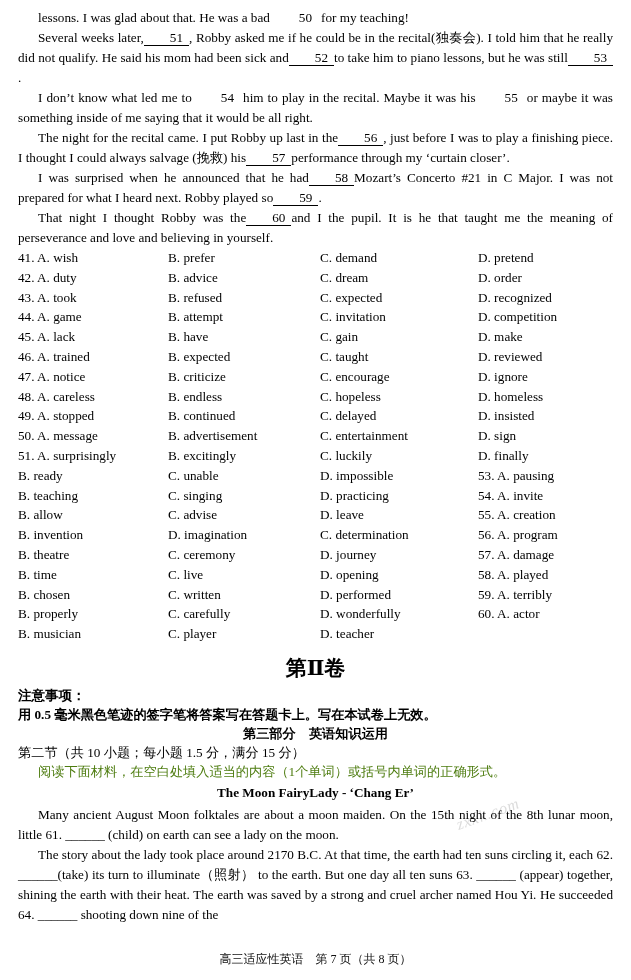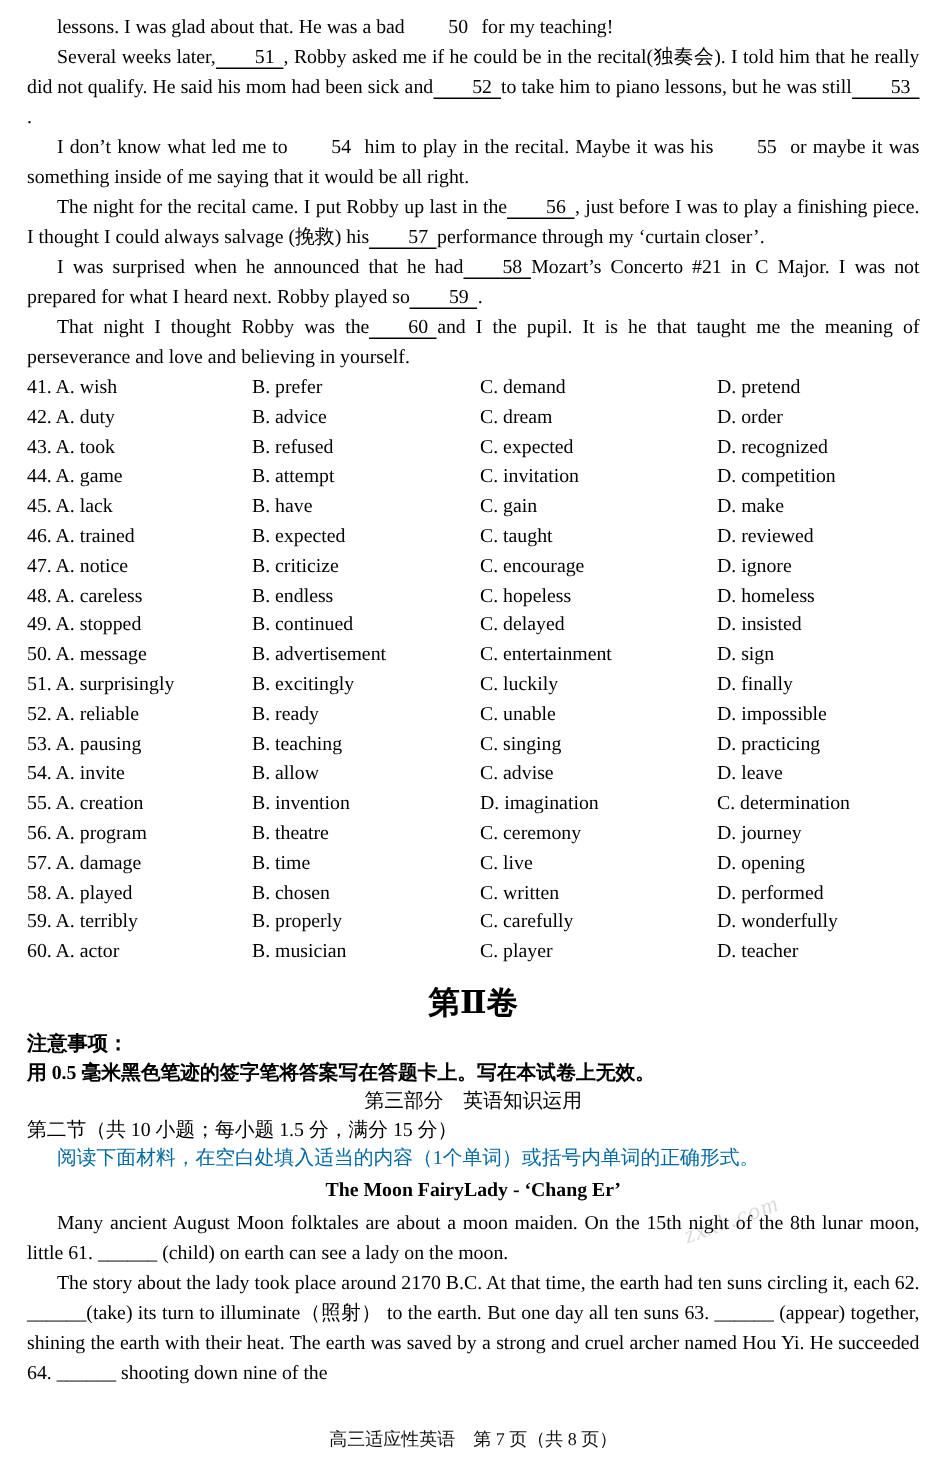--- a/index.html
+++ b/index.html
@@ -19,23 +19,23 @@
   .opt-grid {
     display:grid; grid-template-columns:150px 152px 158px 1fr;
     line-height:19.8px; margin-top:0;
   }
   .opt-grid div { white-space:nowrap; overflow:hidden; }
   .vol-title {
     text-align:center; font-size:21px; font-weight:bold; margin:10px 0 4px 0;
   }
   .notice-head { font-weight:bold; line-height:19px; font-size:13.5px; }
   .notice-body { font-weight:bold; line-height:19px; }
-  .part3 { text-align:center; font-weight:normal; line-height:19px; }
+  .part3 { text-align:center; font-weight:bold; line-height:19px; }
   .sec-head { font-weight:normal; line-height:19px; }
-  .instruction { text-indent:20px; line-height:19px; color:#0369a1; }
+  .instruction { text-indent:20px; line-height:19px; color:#4d7c0f; }
   .passage-title { text-align:center; font-weight:bold; line-height:20px; margin:2px 0; }
   .footer {
     position:absolute; bottom:12px; left:0; width:100%;
     text-align:center; font-size:12px; color:#111; z-index:2;
   }
   .wm {
     position:absolute; left:455px; top:805px; z-index:1;
     transform:rotate(-20deg); color:#c4c4c4; opacity:.6;
     font-style:italic; font-size:16px; letter-spacing:1px;
     font-family:"Liberation Serif",serif; pointer-events:none;
@@ -93,21 +93,20 @@
       <div>C. delayed</div>
       <div>D. insisted</div>
       <div>50. A. message</div>
       <div>B. advertisement</div>
       <div>C. entertainment</div>
       <div>D. sign</div>
       <div>51. A. surprisingly</div>
       <div>B. excitingly</div>
       <div>C. luckily</div>
       <div>D. finally</div>
-      <div>52. A. reliable</div>
       <div>B. ready</div>
       <div>C. unable</div>
       <div>D. impossible</div>
       <div>53. A. pausing</div>
       <div>B. teaching</div>
       <div>C. singing</div>
       <div>D. practicing</div>
       <div>54. A. invite</div>
       <div>B. allow</div>
       <div>C. advise</div>

